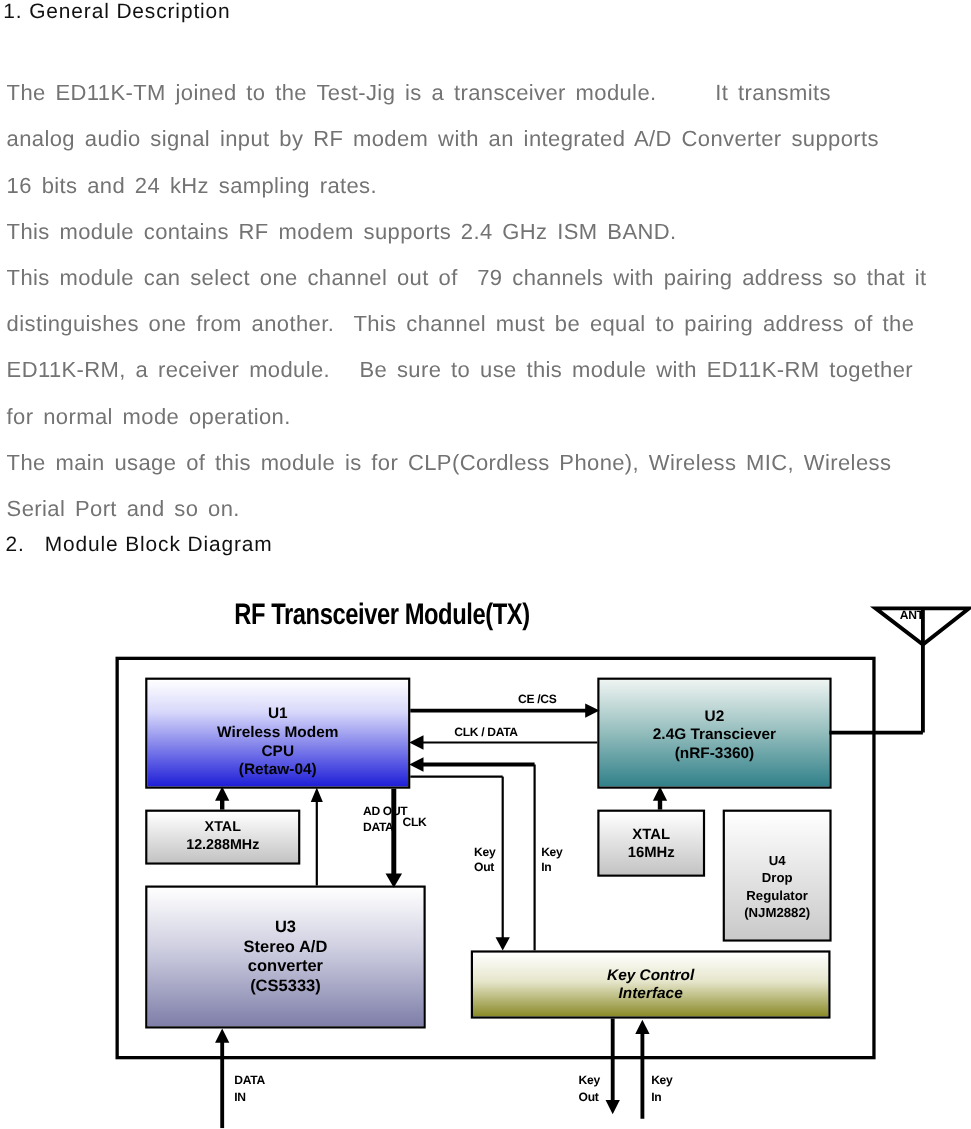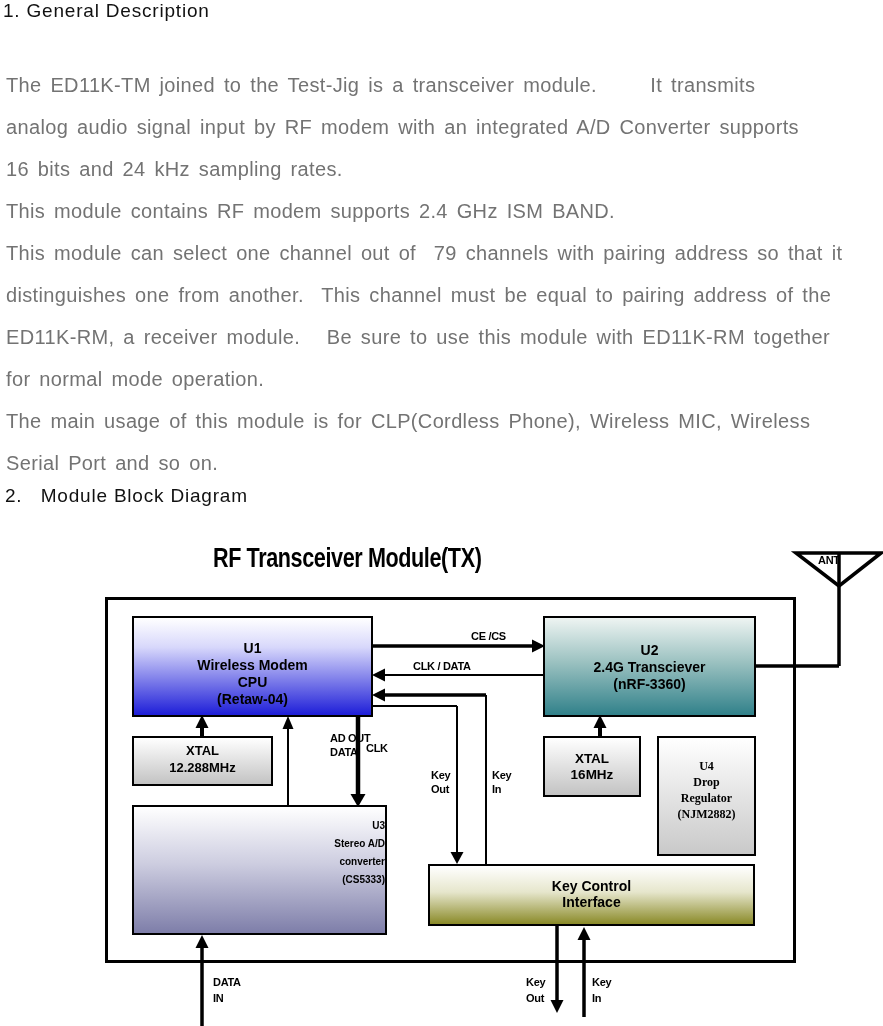--- a/index.html
+++ b/index.html
@@ -47,30 +47,30 @@
       background:linear-gradient(180deg,#ffffff 0%,#d8d8fb 30%,#1e1ed8 100%);
       font-size:14px;line-height:17px;padding-top:22px;}
   .u2{left:543px;top:616px;width:213px;height:101px;
       background:linear-gradient(180deg,#eef4f2 0%,#9cc2c1 45%,#31818a 100%);
       font-size:14px;line-height:17px;padding-top:24px;}
   .xtal1{left:132px;top:736px;width:141px;height:50px;
       background:linear-gradient(180deg,#ffffff 0%,#c3c3c3 100%);
       font-size:13px;line-height:17px;padding-top:4px;}
   .u3{left:132px;top:805px;width:255px;height:130px;
       background:linear-gradient(180deg,#ffffff 0%,#cdcde0 45%,#7e7ea9 100%);
-      font-size:10px;line-height:18px;padding-top:10px;text-align:right;}
+      font-size:15px;line-height:18px;padding-top:27px;}
   .xtal2{left:543px;top:736px;width:98px;height:61px;
       background:linear-gradient(180deg,#ffffff 0%,#c3c3c3 100%);
       font-size:13.5px;line-height:16px;padding-top:13px;}
   .u4{left:657px;top:736px;width:99px;height:120px;
       background:linear-gradient(180deg,#ffffff 0%,#c9c9c9 100%);
-      font-size:12px;line-height:16px;padding-top:20px;font-family:Liberation Serif, serif;}
+      font-size:12px;line-height:16px;padding-top:36px;}
   .keyctl{left:428px;top:864px;width:327px;height:62px;
       background:linear-gradient(180deg,#ffffff 0%,#e6e6cc 45%,#8a8a28 100%);
-      font-size:14px;line-height:16px;padding-top:12px;}
+      font-size:14px;line-height:16px;padding-top:12px;font-style:italic;}
   .lbl{
     position:absolute;font-size:11px;font-weight:bold;
     line-height:14px;letter-spacing:-0.3px;white-space:pre-line;color:#000;
   }
   .ant{left:818px;top:533px;margin-top:20px;}
   .ce-cs{left:423px;top:629px;margin-left:48px;}
   .clk-data{left:413px;top:659px;}
   .ad-out-data{left:292px;top:731px;margin-left:38px;}
   .clk-lbl{left:366px;top:741px;}
   .key-out-top{left:431px;top:768px;}

